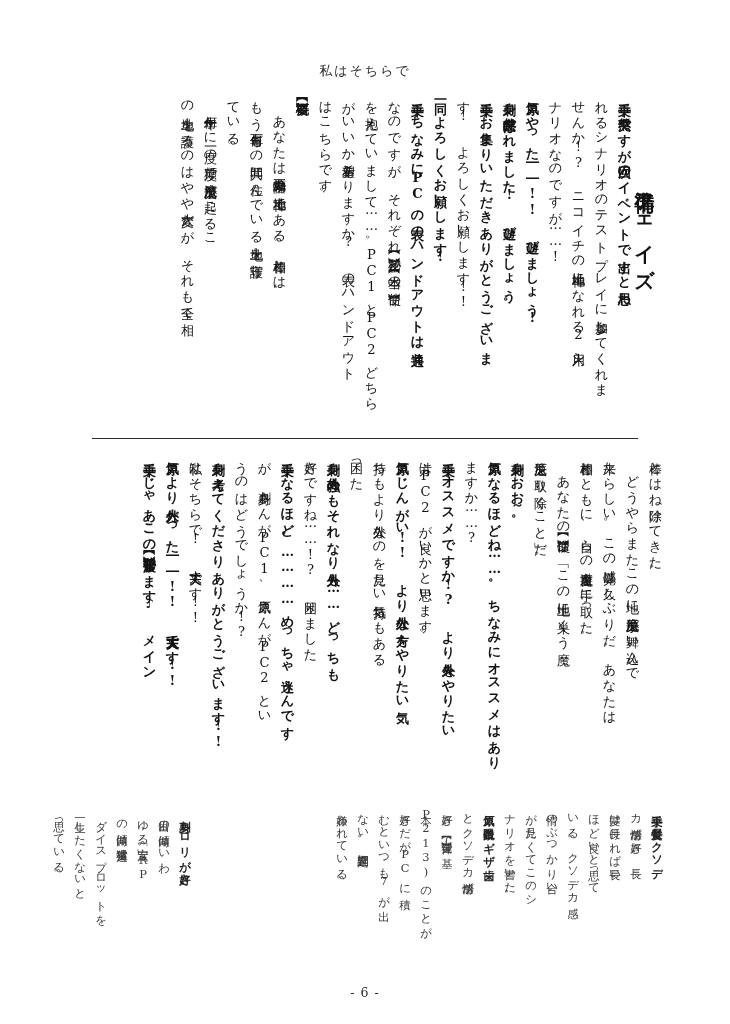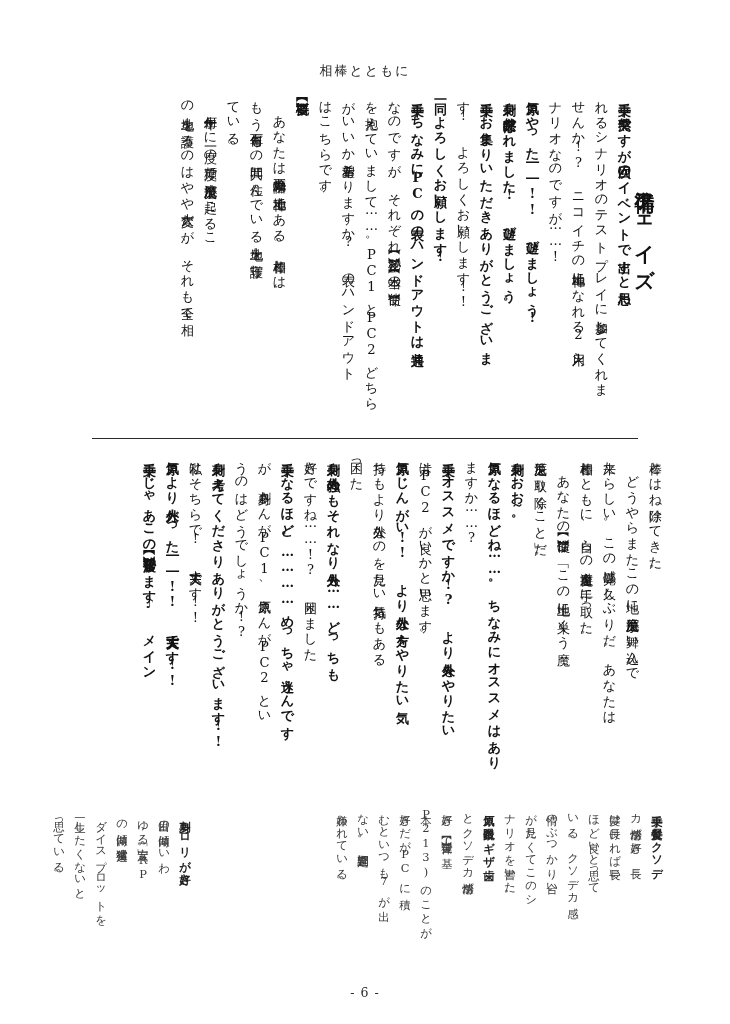--- a/index.html
+++ b/index.html
@@ -147,21 +147,21 @@
     top: 812px;
     height: 150px;
   }
   .footnotes.left .fcol { height: 146px; }
 </style>
 </head>
 <body>
 
 <div class="page">
 
-  <div class="running-head">相棒とともに</div>
+  <div class="running-head">私はそちらで</div>
 
   <div class="upper">
     <div class="title-vert">準備フェイズ</div>
     <div id="upper-cols" style="display:flex;flex-direction:row-reverse;">
         <div class="col speaker">手乗　突然ですが次回のイベントで出すと思わ</div>
         <div class="col">れるシナリオのテストプレイに参加してくれま</div>
         <div class="col">せんか!?　ニコイチの土地神になれる2人用シ</div>
         <div class="col">ナリオなのですが……!</div>
         <div class="col speaker">気原　やった――!!　遊びましょう!</div>
         <div class="col speaker">刺身　突然呼ばれました!　遊びましょう。</div>

